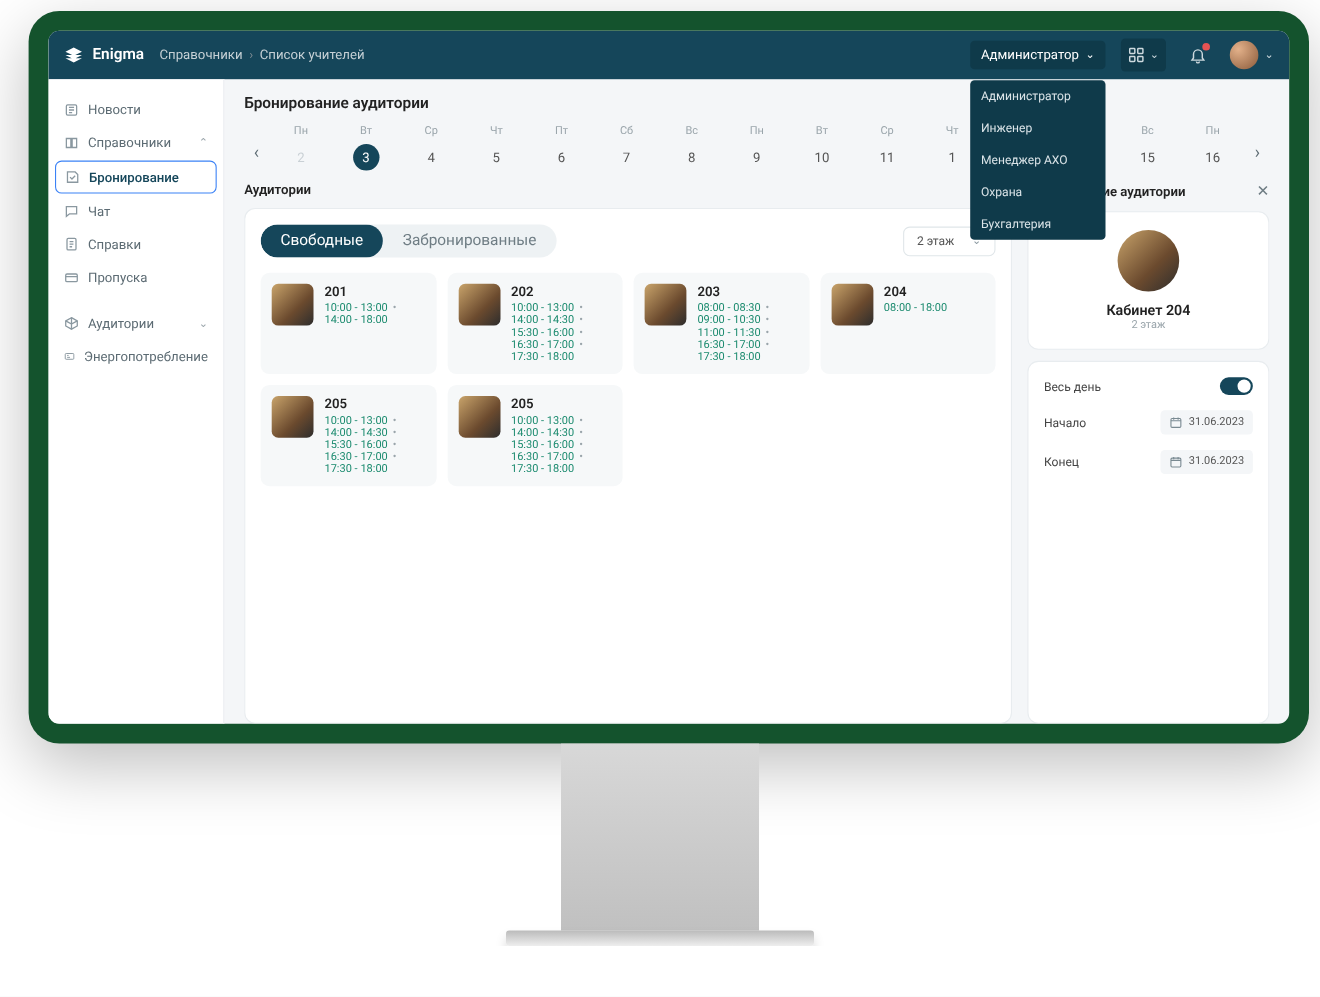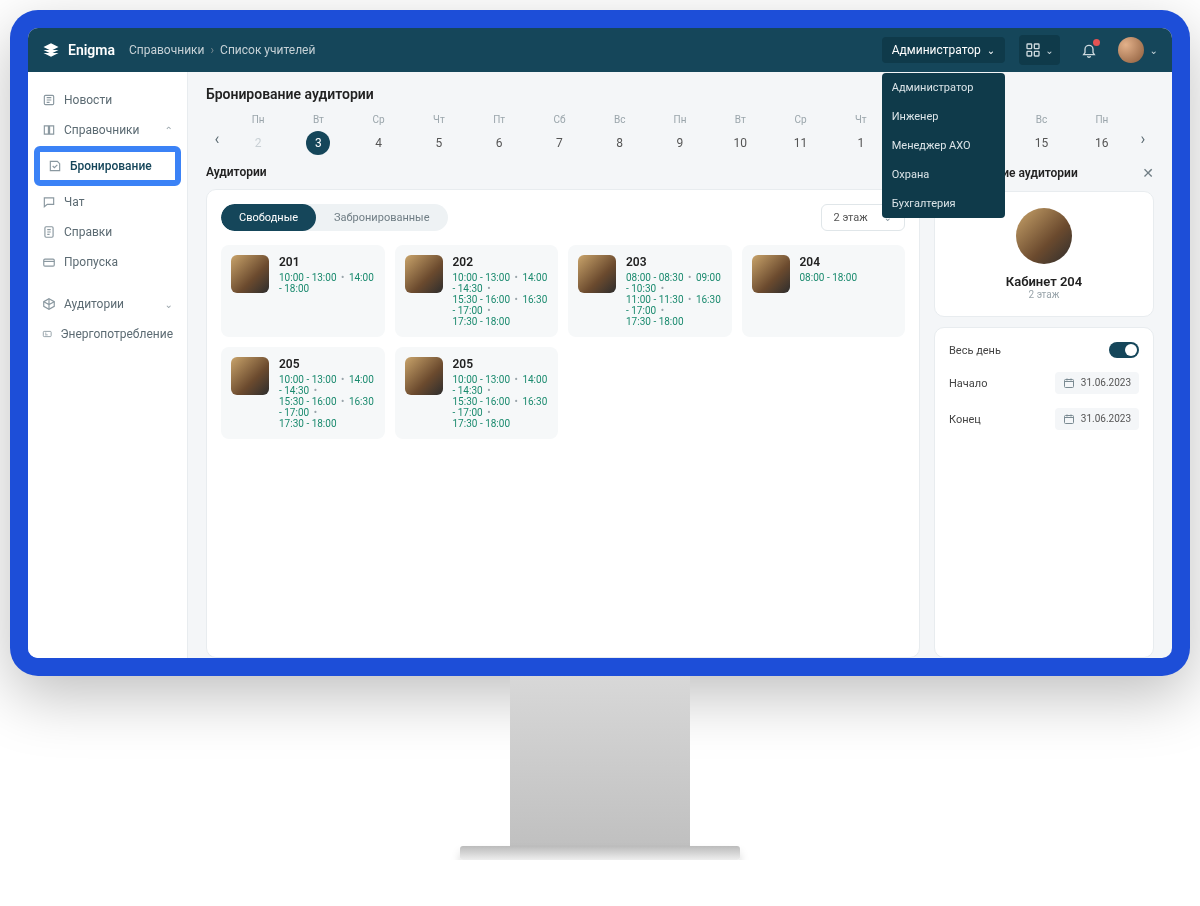--- a/index.html
+++ b/index.html
@@ -1,18 +1,18 @@
 <!DOCTYPE html>
 <html><head>
 <meta charset="utf-8">
 <style>
   * { box-sizing: border-box; margin: 0; padding: 0; font-family: -apple-system, BlinkMacSystemFont, "Segoe UI", Roboto, sans-serif; }
   body { background: #fff; display:flex; align-items:flex-start; justify-content:center; }
   .monitor-frame { width: 1180px; margin: 10px auto 0; }
-  .bezel { background: #1d4ed8; border-radius: 28px; padding: 18px; box-shadow: 0 20px 60px rgba(0,0,0,0.25); }
+  .bezel { background: #14532d; border-radius: 28px; padding: 18px; box-shadow: 0 20px 60px rgba(0,0,0,0.25); margin-left: 16px; }
   .screen { background: #f4f6f8; border-radius: 10px; height: 630px; overflow: hidden; display:flex; flex-direction:column; }
   .stand-neck { width: 180px; height: 170px; background: linear-gradient(#d8d8d8,#c0c0c0); margin: 0 auto; }
   .stand-base { width: 280px; height: 14px; background: linear-gradient(#bbb,#eee); margin: 0 auto; border-radius: 3px; box-shadow: 0 6px 10px rgba(0,0,0,0.15); }
 
   .topbar { background: #15465a; color: #fff; height: 44px; display:flex; align-items:center; padding: 0 14px; gap: 14px; font-size: 12px; }
   .brand { display:flex; align-items:center; gap:8px; font-weight:600; font-size:14px; }
   .brand svg { width:18px; height:18px; fill:#fff; }
   .breadcrumb { color: #c6d1d6; display:flex; align-items:center; gap:6px; }
   .breadcrumb .sep { color:#7a8a92; }
   .topbar .spacer { flex:1; }
@@ -24,21 +24,21 @@
   .icon-btn.darker { background:#0f3a4a; padding: 0 6px; width:auto; gap:4px; }
   .icon-btn svg { width:16px; height:16px; stroke:#cdd9de; fill:none; stroke-width:2; }
   .notif-dot { position:absolute; top:4px; right:4px; width:7px; height:7px; background:#e55353; border-radius:50%; }
   .avatar-btn { display:flex; align-items:center; gap:6px; cursor:pointer; }
   .avatar-btn .av { width:26px; height:26px; border-radius:50%; background: radial-gradient(circle at 30% 30%, #e3b18a, #8a5a3a); }
 
   .app-body { flex:1; display:flex; overflow:hidden; }
   .sidebar { width: 160px; background:#fff; border-right:1px solid #e8ecef; padding: 14px 6px; font-size:12px; color:#5c6b73; }
   .side-item { display:flex; align-items:center; gap:8px; padding:7px 8px; border-radius:6px; cursor:pointer; margin-bottom:2px; }
   .side-item svg { width:14px; height:14px; stroke:#8a98a0; fill:none; stroke-width:2; }
-  .side-item.active { background:#fff; border:6px solid #3b82f6; color:#15465a; font-weight:500; }
+  .side-item.active { background:#fff; border:1px solid #3b82f6; color:#15465a; font-weight:500; }
   .side-item .exp { margin-left:auto; font-size:10px; color:#9aa5ab; }
   .side-sep { height:12px; }
 
   .main { flex:1; padding: 14px 18px 0 18px; overflow:hidden; display:flex; flex-direction:column; }
   .page-title { font-size:14px; font-weight:600; color:#222; margin-bottom:10px; }
   .date-row { display:flex; align-items:center; gap:10px; margin-bottom:8px; }
   .date-row .date-label { font-size:13px; font-weight:600; color:#222; }
   .date-row svg { width:16px; height:16px; stroke:#5c6b73; fill:none; stroke-width:1.8; }
   .cal-strip { display:flex; align-items:center; gap:0; }
   .cal-nav { width:22px; display:flex; align-items:center; justify-content:center; cursor:pointer; color:#5c6b73; }
@@ -49,21 +49,21 @@
   .day.sel .dnum { background:#15465a; color:#fff; }
   .day.dim .dnum { color:#c9d0d5; }
 
   .split { flex:1; display:flex; gap:14px; overflow:hidden; }
   .left-col { flex:1; display:flex; flex-direction:column; }
   .sec-title { font-size:12px; font-weight:600; color:#222; margin-bottom:10px; }
   .card { background:#fff; border:1px solid #e8ecef; border-radius:10px; padding:14px; flex:1; overflow:auto; }
 
   .tabs-row { display:flex; align-items:center; gap:0; margin-bottom:14px; }
   .pill-tabs { display:flex; background:#eef2f4; border-radius:20px; overflow:hidden; }
-  .pill-tabs .ptab { padding:7px 18px; font-size:11px; color:#6f7d84; cursor:pointer; }
+  .pill-tabs .ptab { padding:7px 18px; font-size:14px; color:#6f7d84; cursor:pointer; }
   .pill-tabs .ptab.active { background:#15465a; color:#fff; border-radius:20px; }
   .tabs-row .sp { flex:1; }
   .floor-sel { border:1px solid #e0e6e9; border-radius:6px; padding:6px 12px; font-size:11px; color:#555; display:flex; align-items:center; gap:16px; cursor:pointer; }
   .floor-sel .chev { font-size:10px; color:#8a98a0; }
 
   .room-grid { display:grid; grid-template-columns: repeat(4, 1fr); gap:10px; }
   .room-card { background:#f6f8f9; border-radius:8px; padding:10px; display:flex; gap:10px; }
   .room-thumb { width:38px; height:38px; border-radius:6px; background: linear-gradient(135deg,#c9a46b 0%, #6b4a2e 60%, #2d2d2d 100%); flex-shrink:0; }
   .room-info { font-size:10px; }
   .room-name { font-size:12px; font-weight:600; color:#222; margin-bottom:3px; }

